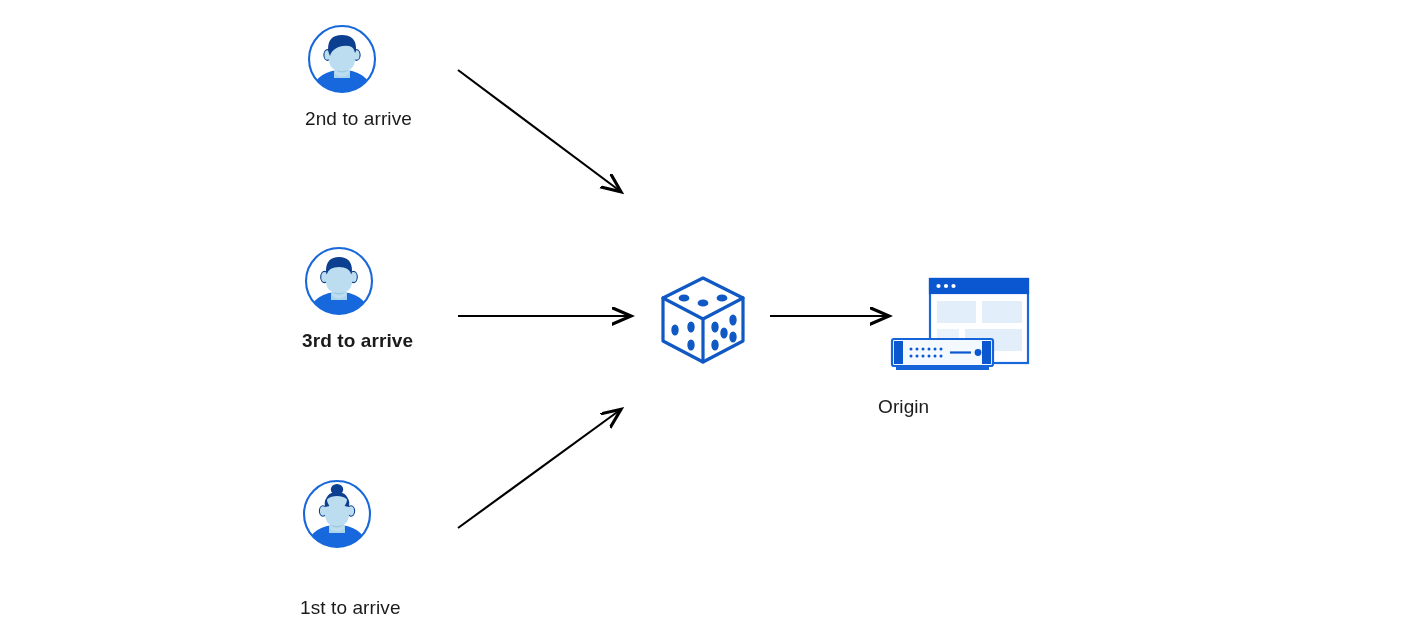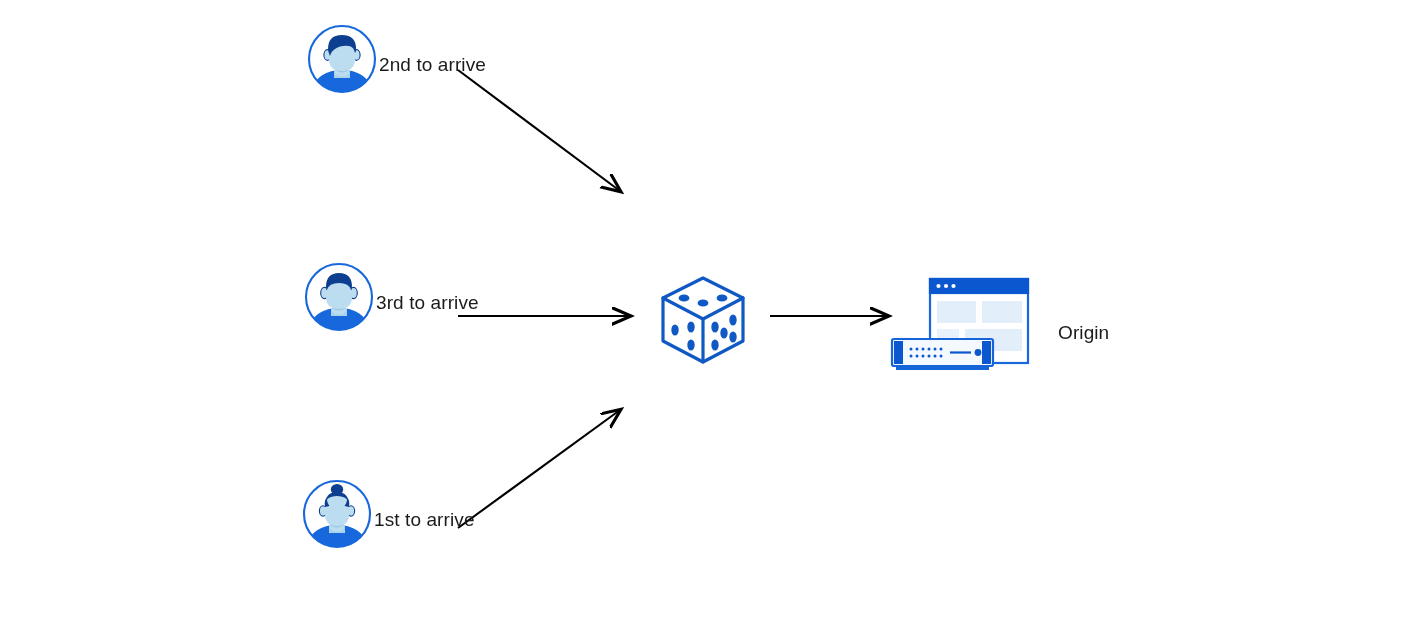--- a/index.html
+++ b/index.html
@@ -13,22 +13,21 @@
   #canvas {
     position: relative;
     width: 1405px;
     height: 633px;
     background: #ffffff;
     overflow: hidden;
   }
   .node {
     position: absolute;
     display: flex;
-    flex-direction: row;
-    align-items: center;
+    flex-direction: column;
   }
   .node-label {
     font-family: "Liberation Sans", sans-serif;
     font-size: 19px;
     color: #1b1b1b;
     letter-spacing: 0.1px;
     white-space: nowrap;
     margin-top: 12px;
   }
   .avatar-node { width: 140px; }
@@ -94,21 +93,21 @@
 
           <path d="M24 28 q0 -12 13 -12 q13 0 13 12 v9 q0 12 -13 12 q-13 0 -13 -12 Z" fill="#bcdcf0"></path>
 
           <path d="M23 28 q-0.5 -15 14 -15 q13 0 14 12 q0.5 4 -1 6 q-1 -6 -6 -7 q-8 -1 -14 3 q-4 2.6 -5 7 q-1.2 -2.4 -2 -6 Z" fill="#0c3f8f"></path>
         </g>
       </svg>
     </span>
     <span class="node-label">2nd to arrive</span>
   </div>
 
-  <div class="node avatar-node" style="left:302px; top:260px;">
+  <div class="node avatar-node" style="left:302px; top:244px;font-weight:bold;">
     <span class="icon-wrap avatar-wrap">
       <svg viewBox="0 0 74 74" width="74" height="74">
         <defs>
           <clipPath id="clipB">
               <circle cx="37" cy="37" r="33"></circle>
             </clipPath>
         </defs>
         <circle cx="37" cy="37" r="33" fill="#ffffff" stroke="#1868db" stroke-width="2.1"></circle>
         <g clip-path="url(#clipB)">
           <path d="M5 74 C8 56 20 48 37 48 C54 48 66 56 69 74 Z" fill="#1668dc"></path>
@@ -119,21 +118,21 @@
           <ellipse cx="51.5" cy="33" rx="3.8" ry="5.6" fill="#bcdcf0" stroke="#0c3f8f" stroke-width="1.1"></ellipse>
           <path d="M24 28 q0 -12 13 -12 q13 0 13 12 v9 q0 12 -13 12 q-13 0 -13 -12 Z" fill="#bcdcf0"></path>
 
           <path d="M24 27 q0 -14 13 -14 q13 0 13 14 q0 2 -0.6 3.4 q-2.4 -7.4 -12.4 -7.4 q-10 0 -12.4 7.4 q-0.6 -1.4 -0.6 -3.4 Z" fill="#0c3f8f"></path>
         </g>
       </svg>
     </span>
     <span class="node-label">3rd to arrive</span>
   </div>
 
-  <div class="node avatar-node" style="left:300px; top:477px;">
+  <div class="node avatar-node" style="left:300px; top:477px;gap:34px;">
     <span class="icon-wrap avatar-wrap">
       <svg viewBox="0 0 74 74" width="74" height="74">
         <defs>
           <clipPath id="clipC">
               <circle cx="37" cy="37" r="33"></circle>
             </clipPath>
         </defs>
         <circle cx="37" cy="37" r="33" fill="#ffffff" stroke="#1868db" stroke-width="2.1"></circle>
         <g clip-path="url(#clipC)">
           <path d="M5 74 C8 56 20 48 37 48 C54 48 66 56 69 74 Z" fill="#1668dc"></path>

